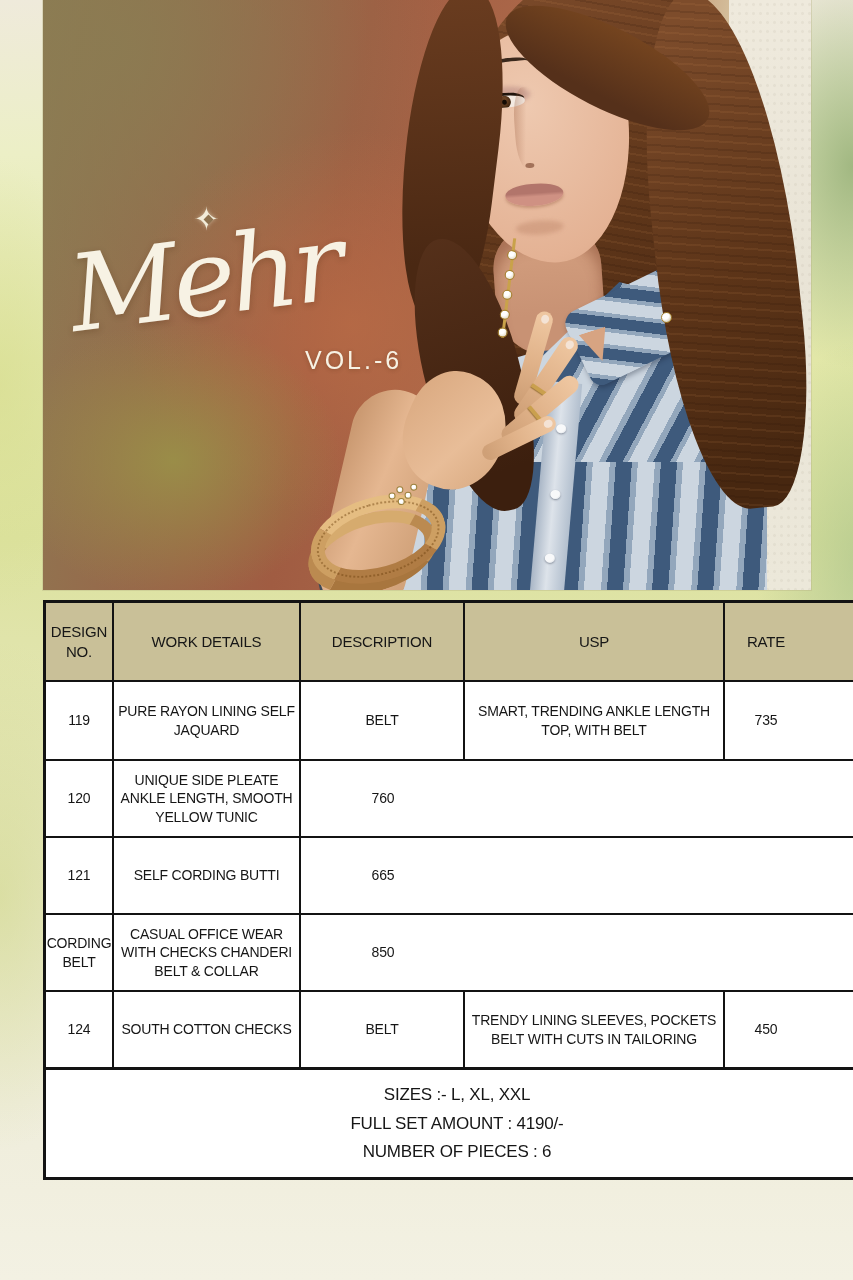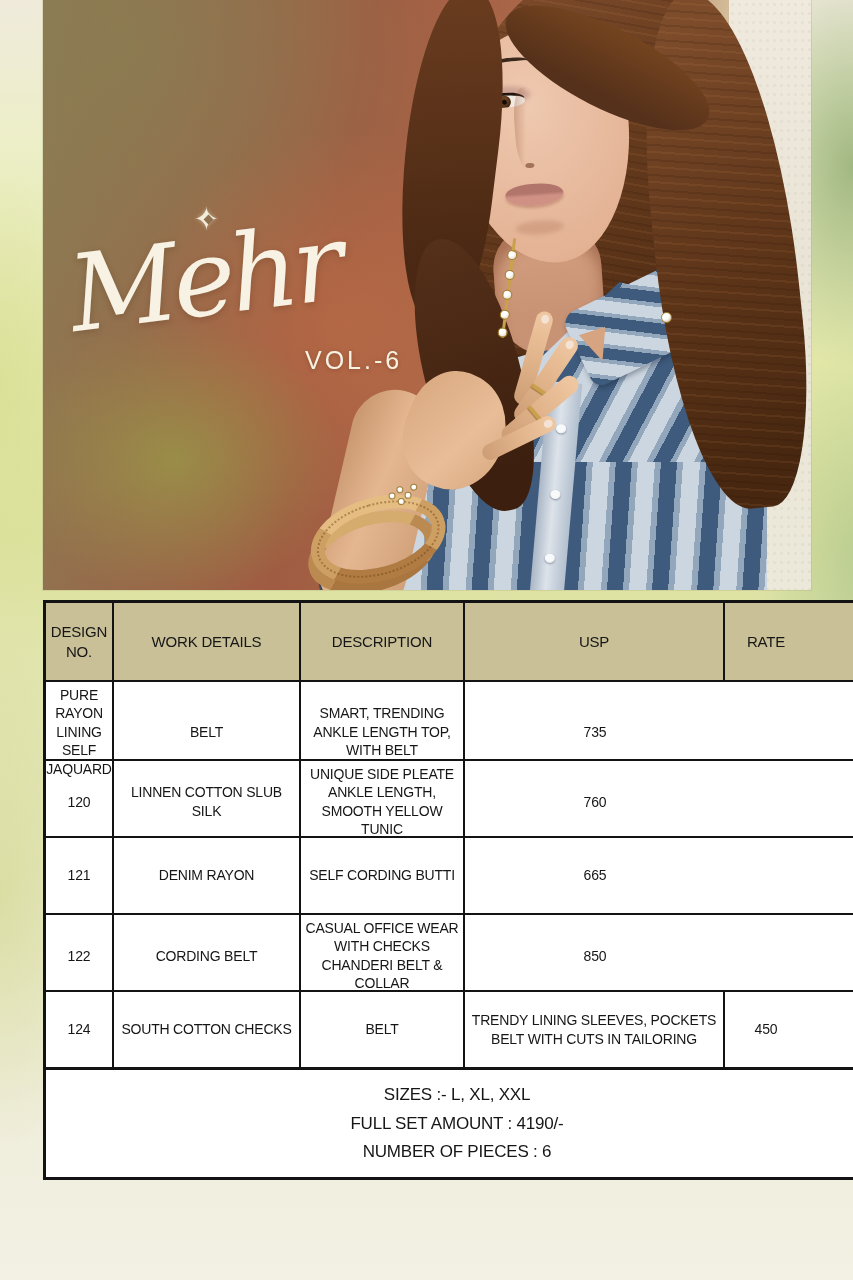--- a/index.html
+++ b/index.html
@@ -300,39 +300,37 @@
   <div class="catalog">
     <div class="thead">
       <div class="tcell">DESIGN NO.</div>
       <div class="tcell">WORK DETAILS</div>
       <div class="tcell">DESCRIPTION</div>
       <div class="tcell">USP</div>
       <div class="tcell">RATE</div>
     </div>
     <div class="tbody">
         <div class="trow">
+          <div class="tcell">119</div>
           <div class="tcell">PURE RAYON LINING SELF JAQUARD</div>
           <div class="tcell">BELT</div>
           <div class="tcell">SMART, TRENDING ANKLE LENGTH TOP, WITH BELT</div>
           <div class="tcell">735</div>
         </div>
         <div class="trow">
           <div class="tcell">120</div>
-          <div class="tcell">LINNEN COTTON SLUB SILK</div>
           <div class="tcell">UNIQUE SIDE PLEATE ANKLE LENGTH, SMOOTH YELLOW TUNIC</div>
           <div class="tcell">760</div>
         </div>
         <div class="trow">
           <div class="tcell">121</div>
-          <div class="tcell">DENIM RAYON</div>
           <div class="tcell">SELF CORDING BUTTI</div>
           <div class="tcell">665</div>
         </div>
         <div class="trow">
-          <div class="tcell">122</div>
           <div class="tcell">CORDING BELT</div>
           <div class="tcell">CASUAL OFFICE WEAR WITH CHECKS CHANDERI BELT &amp; COLLAR</div>
           <div class="tcell">850</div>
         </div>
         <div class="trow">
           <div class="tcell">124</div>
           <div class="tcell">SOUTH COTTON CHECKS</div>
           <div class="tcell">BELT</div>
           <div class="tcell">TRENDY LINING SLEEVES, POCKETS BELT WITH CUTS IN TAILORING</div>
           <div class="tcell">450</div>

